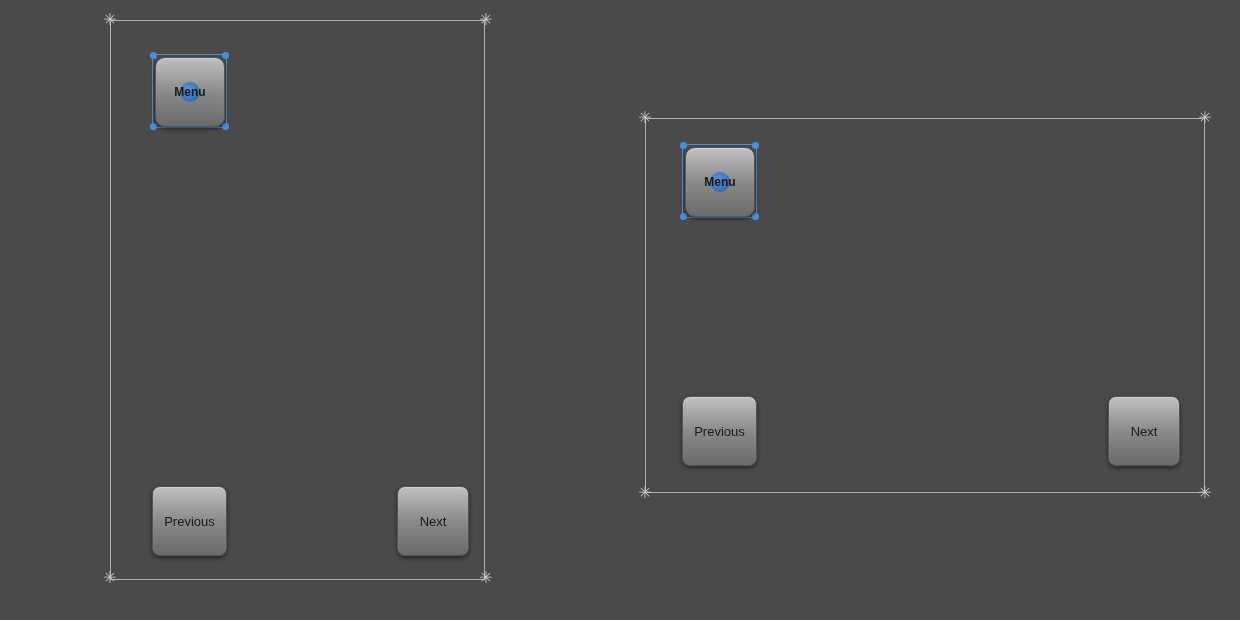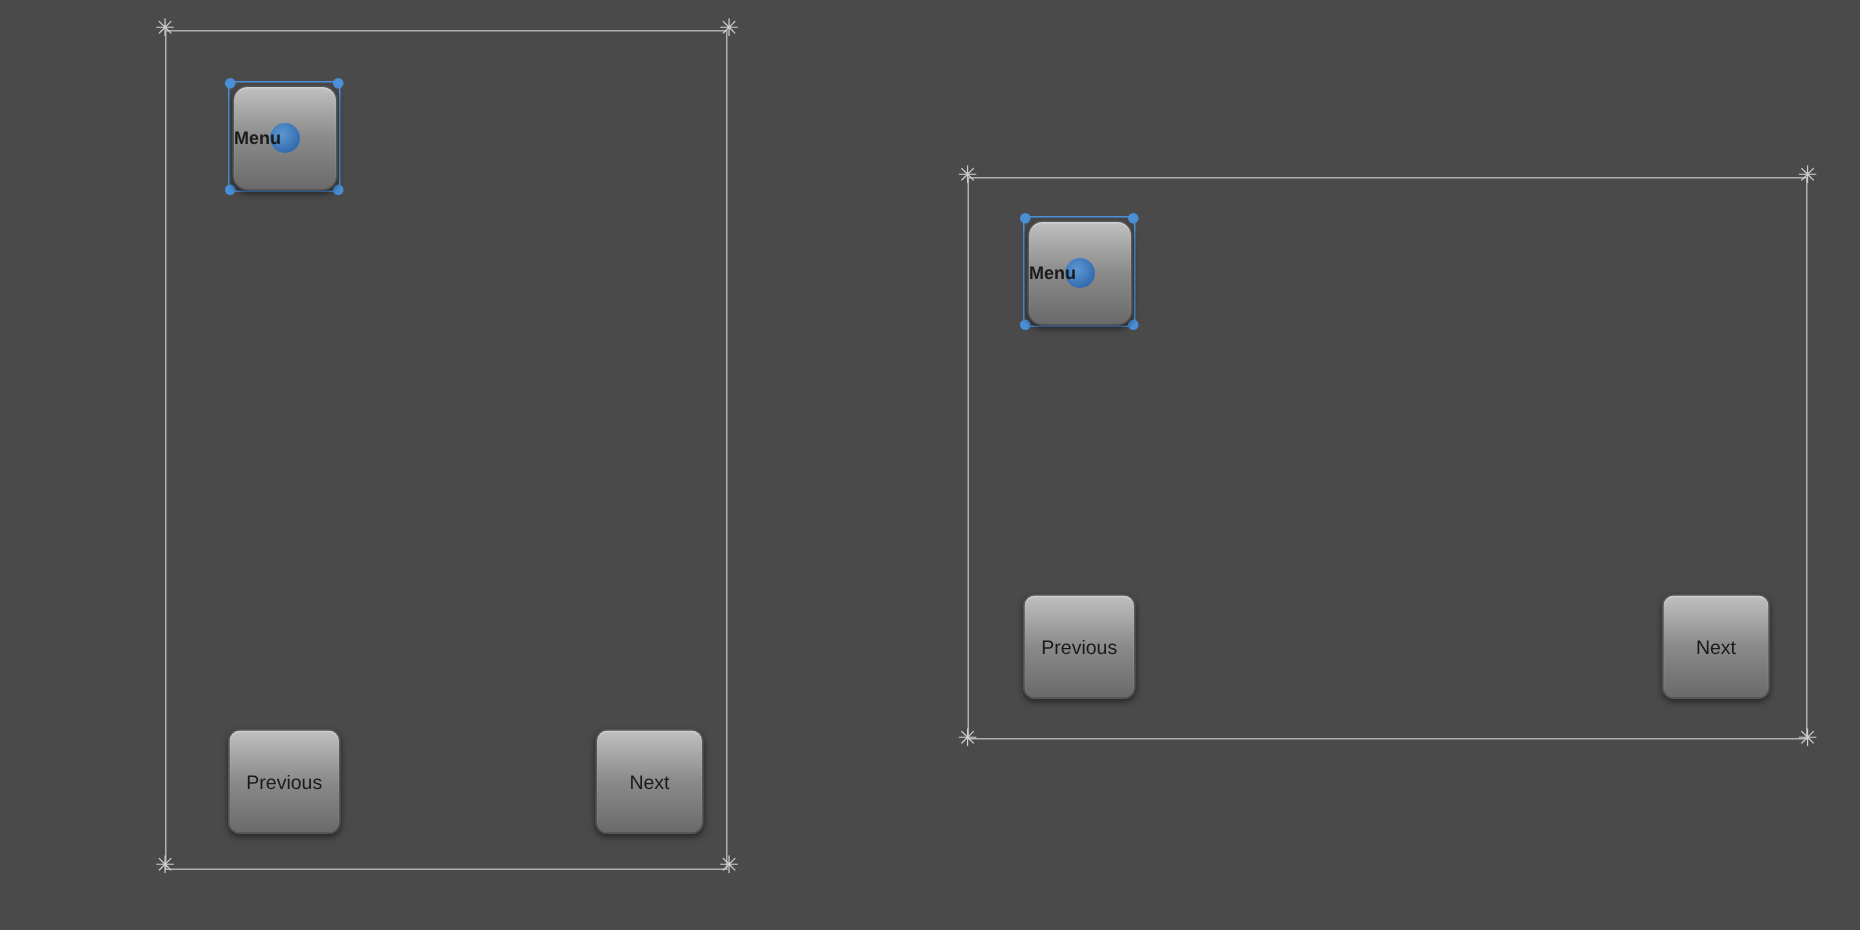--- a/index.html
+++ b/index.html
@@ -52,21 +52,21 @@
     .dot-br { bottom: -3px; right: -3px; }
 
     
     .menu-btn {
       position: absolute;
       border-radius: 10px;
       background: linear-gradient(180deg, #c0c0c0 0%, #8a8a8a 50%, #6a6a6a 100%);
       border: 1px solid #555;
       display: flex;
       align-items: center;
-      justify-content: flex-start;
+      justify-content: center;
       color: #222;
       font-size: 13px;
       font-weight: bold;
       cursor: pointer;
       box-shadow: inset 0 1px 1px rgba(255,255,255,0.3), 0 2px 4px rgba(0,0,0,0.5);
     }
 
     .menu-icon-overlay {
       position: absolute;
       width: 20px;

